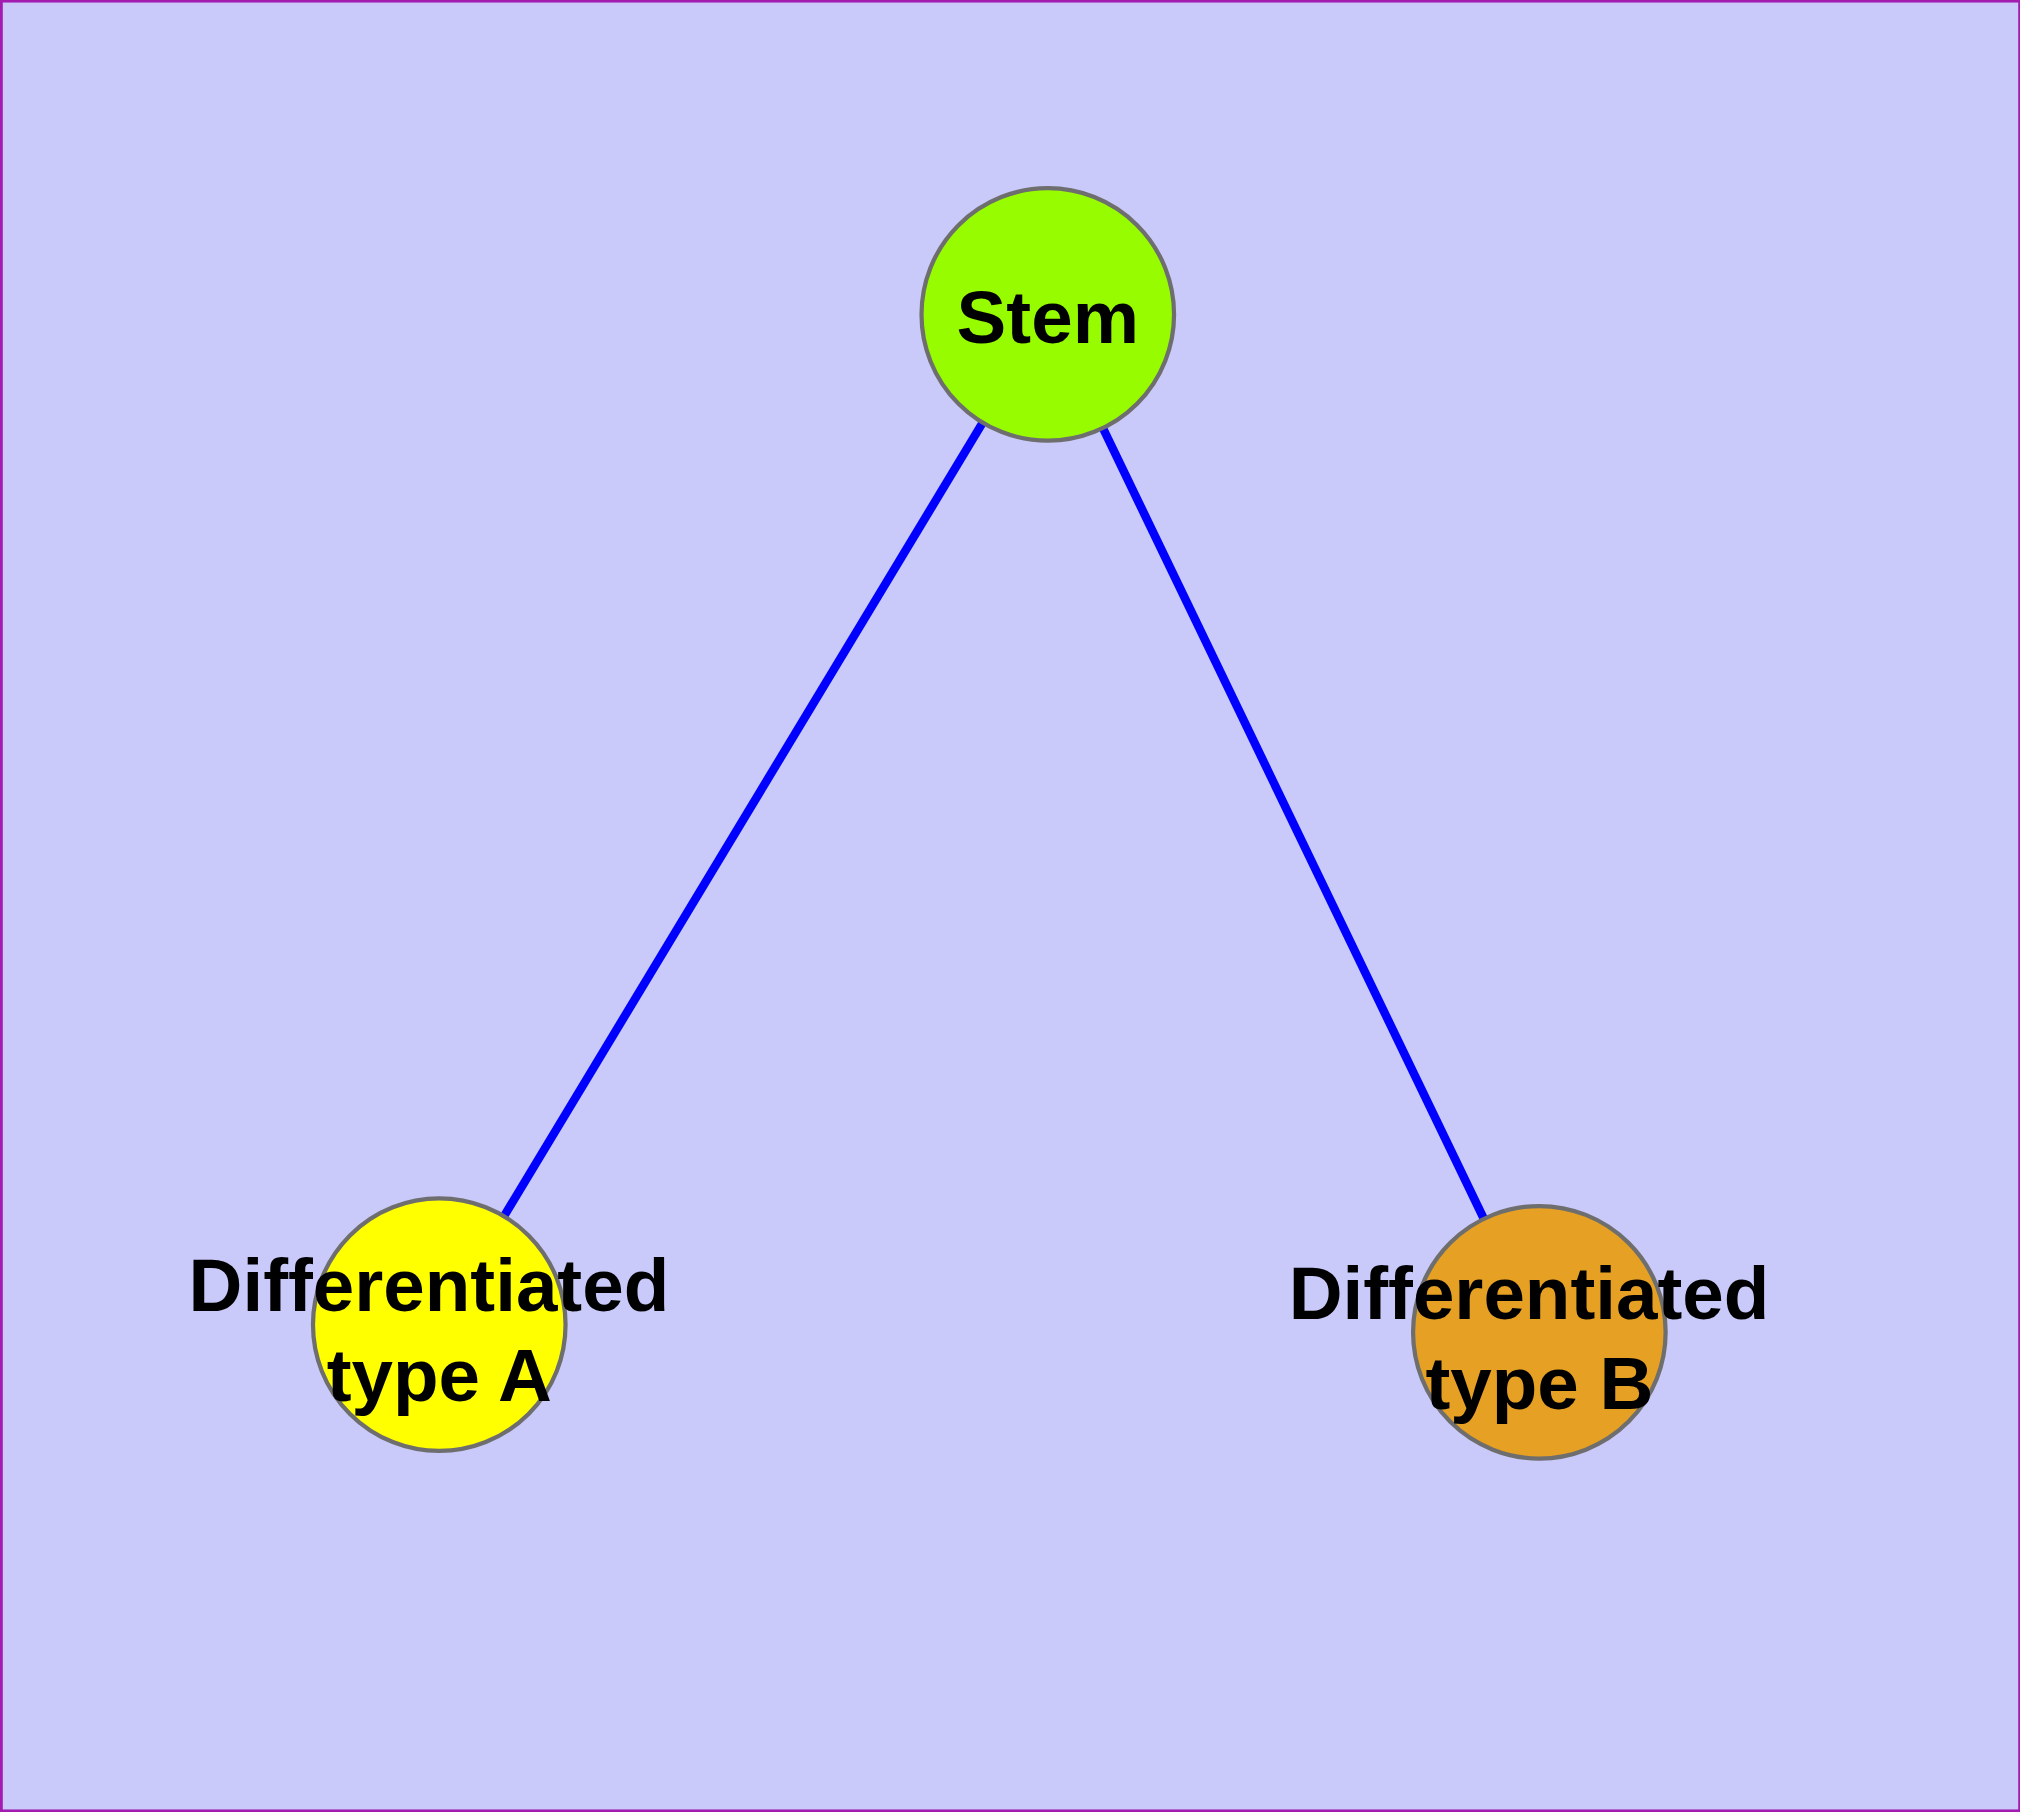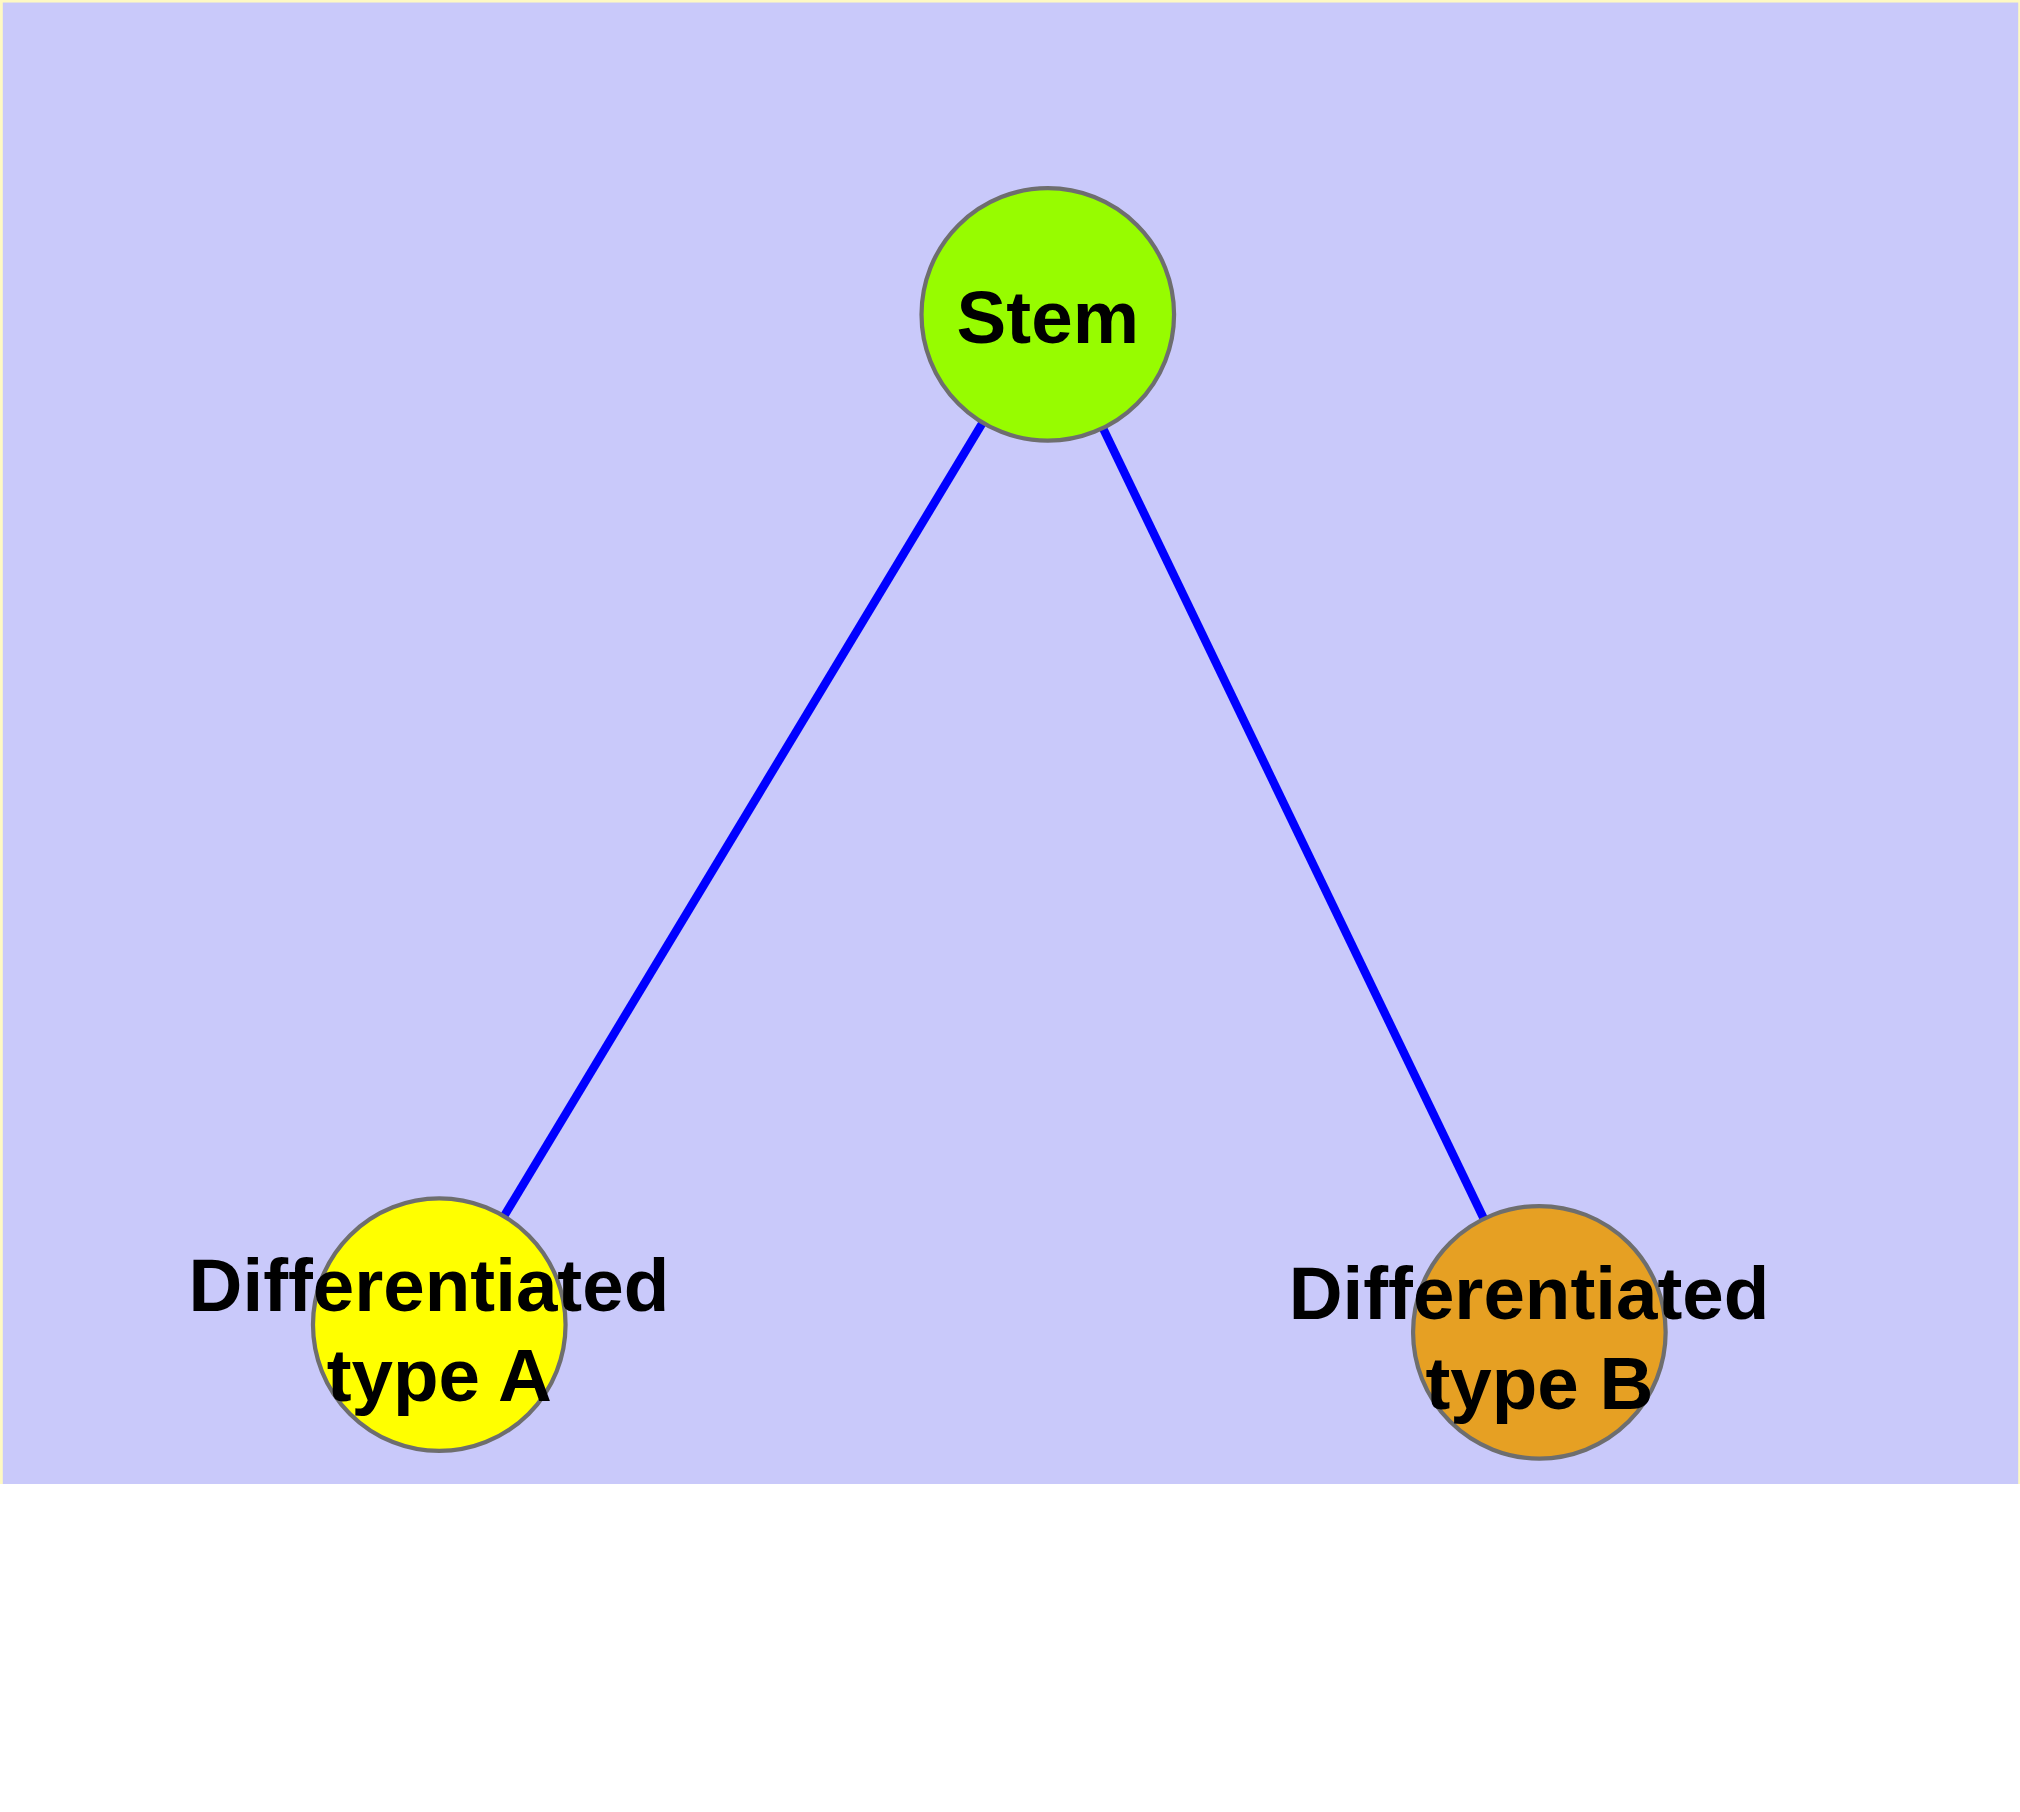--- a/index.html
+++ b/index.html
@@ -2,23 +2,23 @@
 <html style="font-size:13.6px"><head>
 <meta charset="utf-8">
 <style>
   html, body {
     margin: 0;
     padding: 0;
     background: #FFFFFF;
   }
   .diagram-wrap {
     width: 2021px;
-    height: 1484px;
+    height: 1812px;
     position: relative;
-    background: #fef9c3;
+    background: #a21caf;
   }
   svg.graph {
     display: block;
     width: 2021px;
     height: 1812px;
   }
   .node-label {
     font-family: "Liberation Sans", sans-serif;
     font-weight: bold;
     font-size: 88px;

